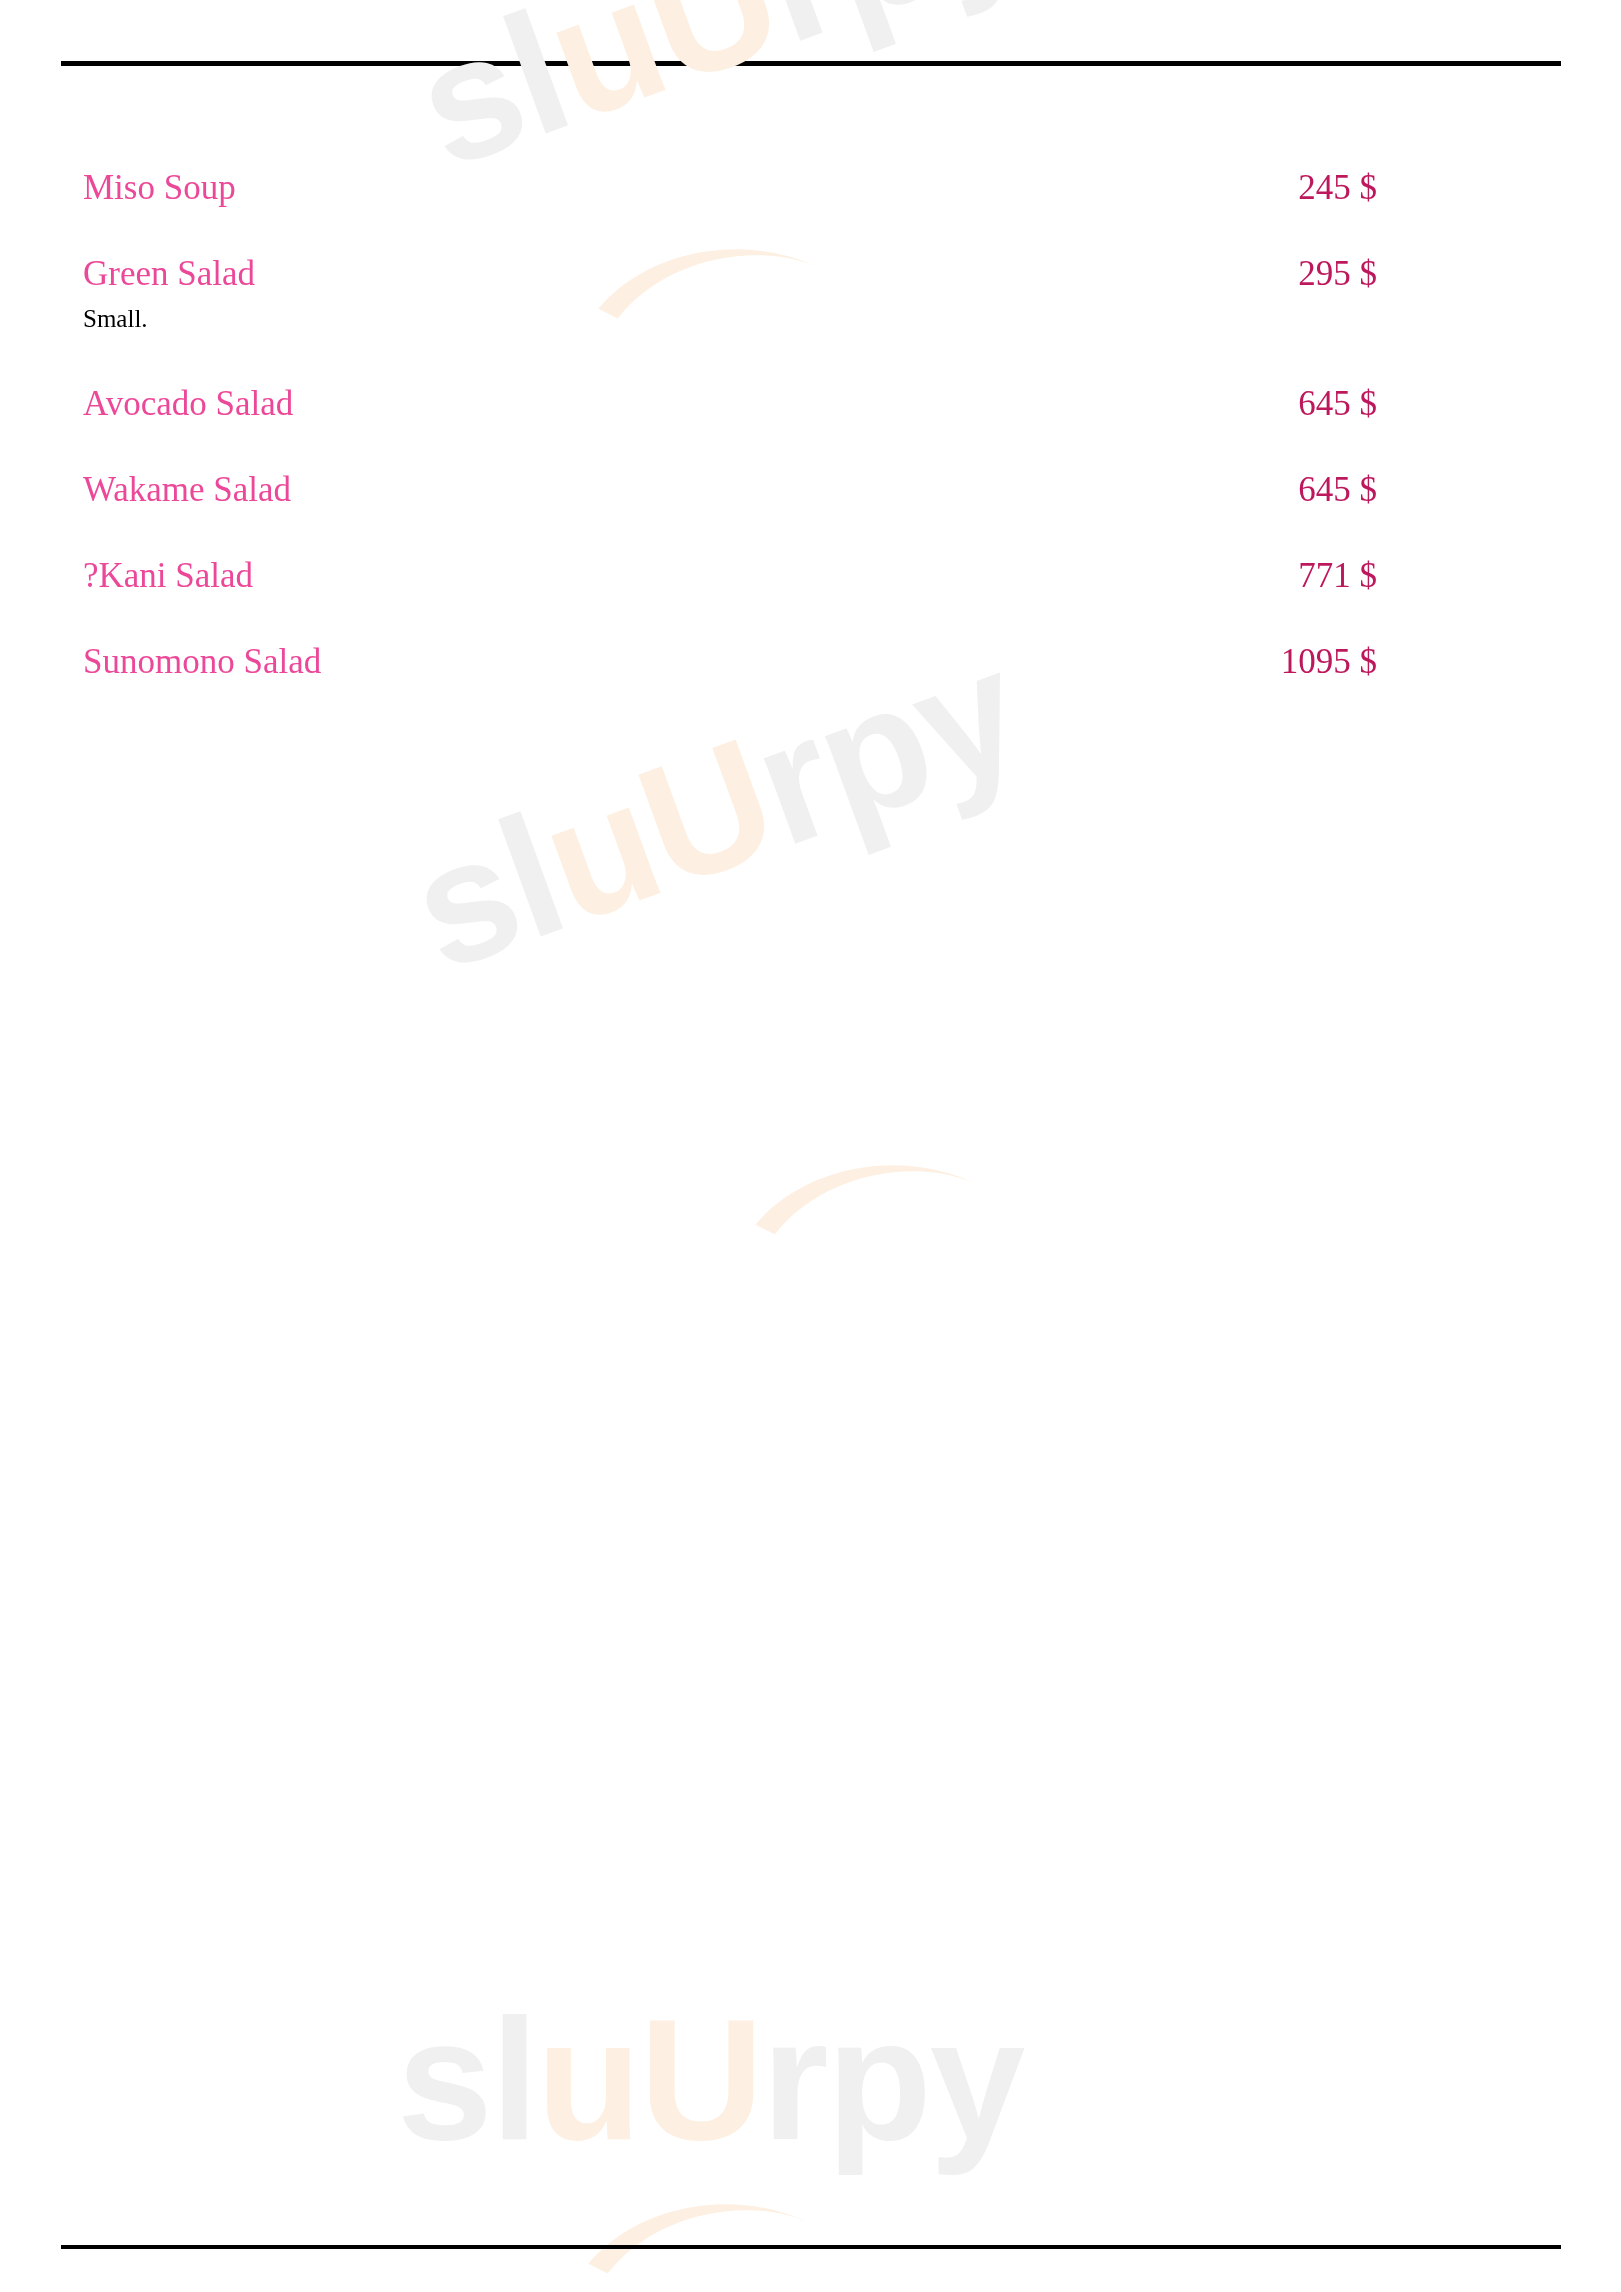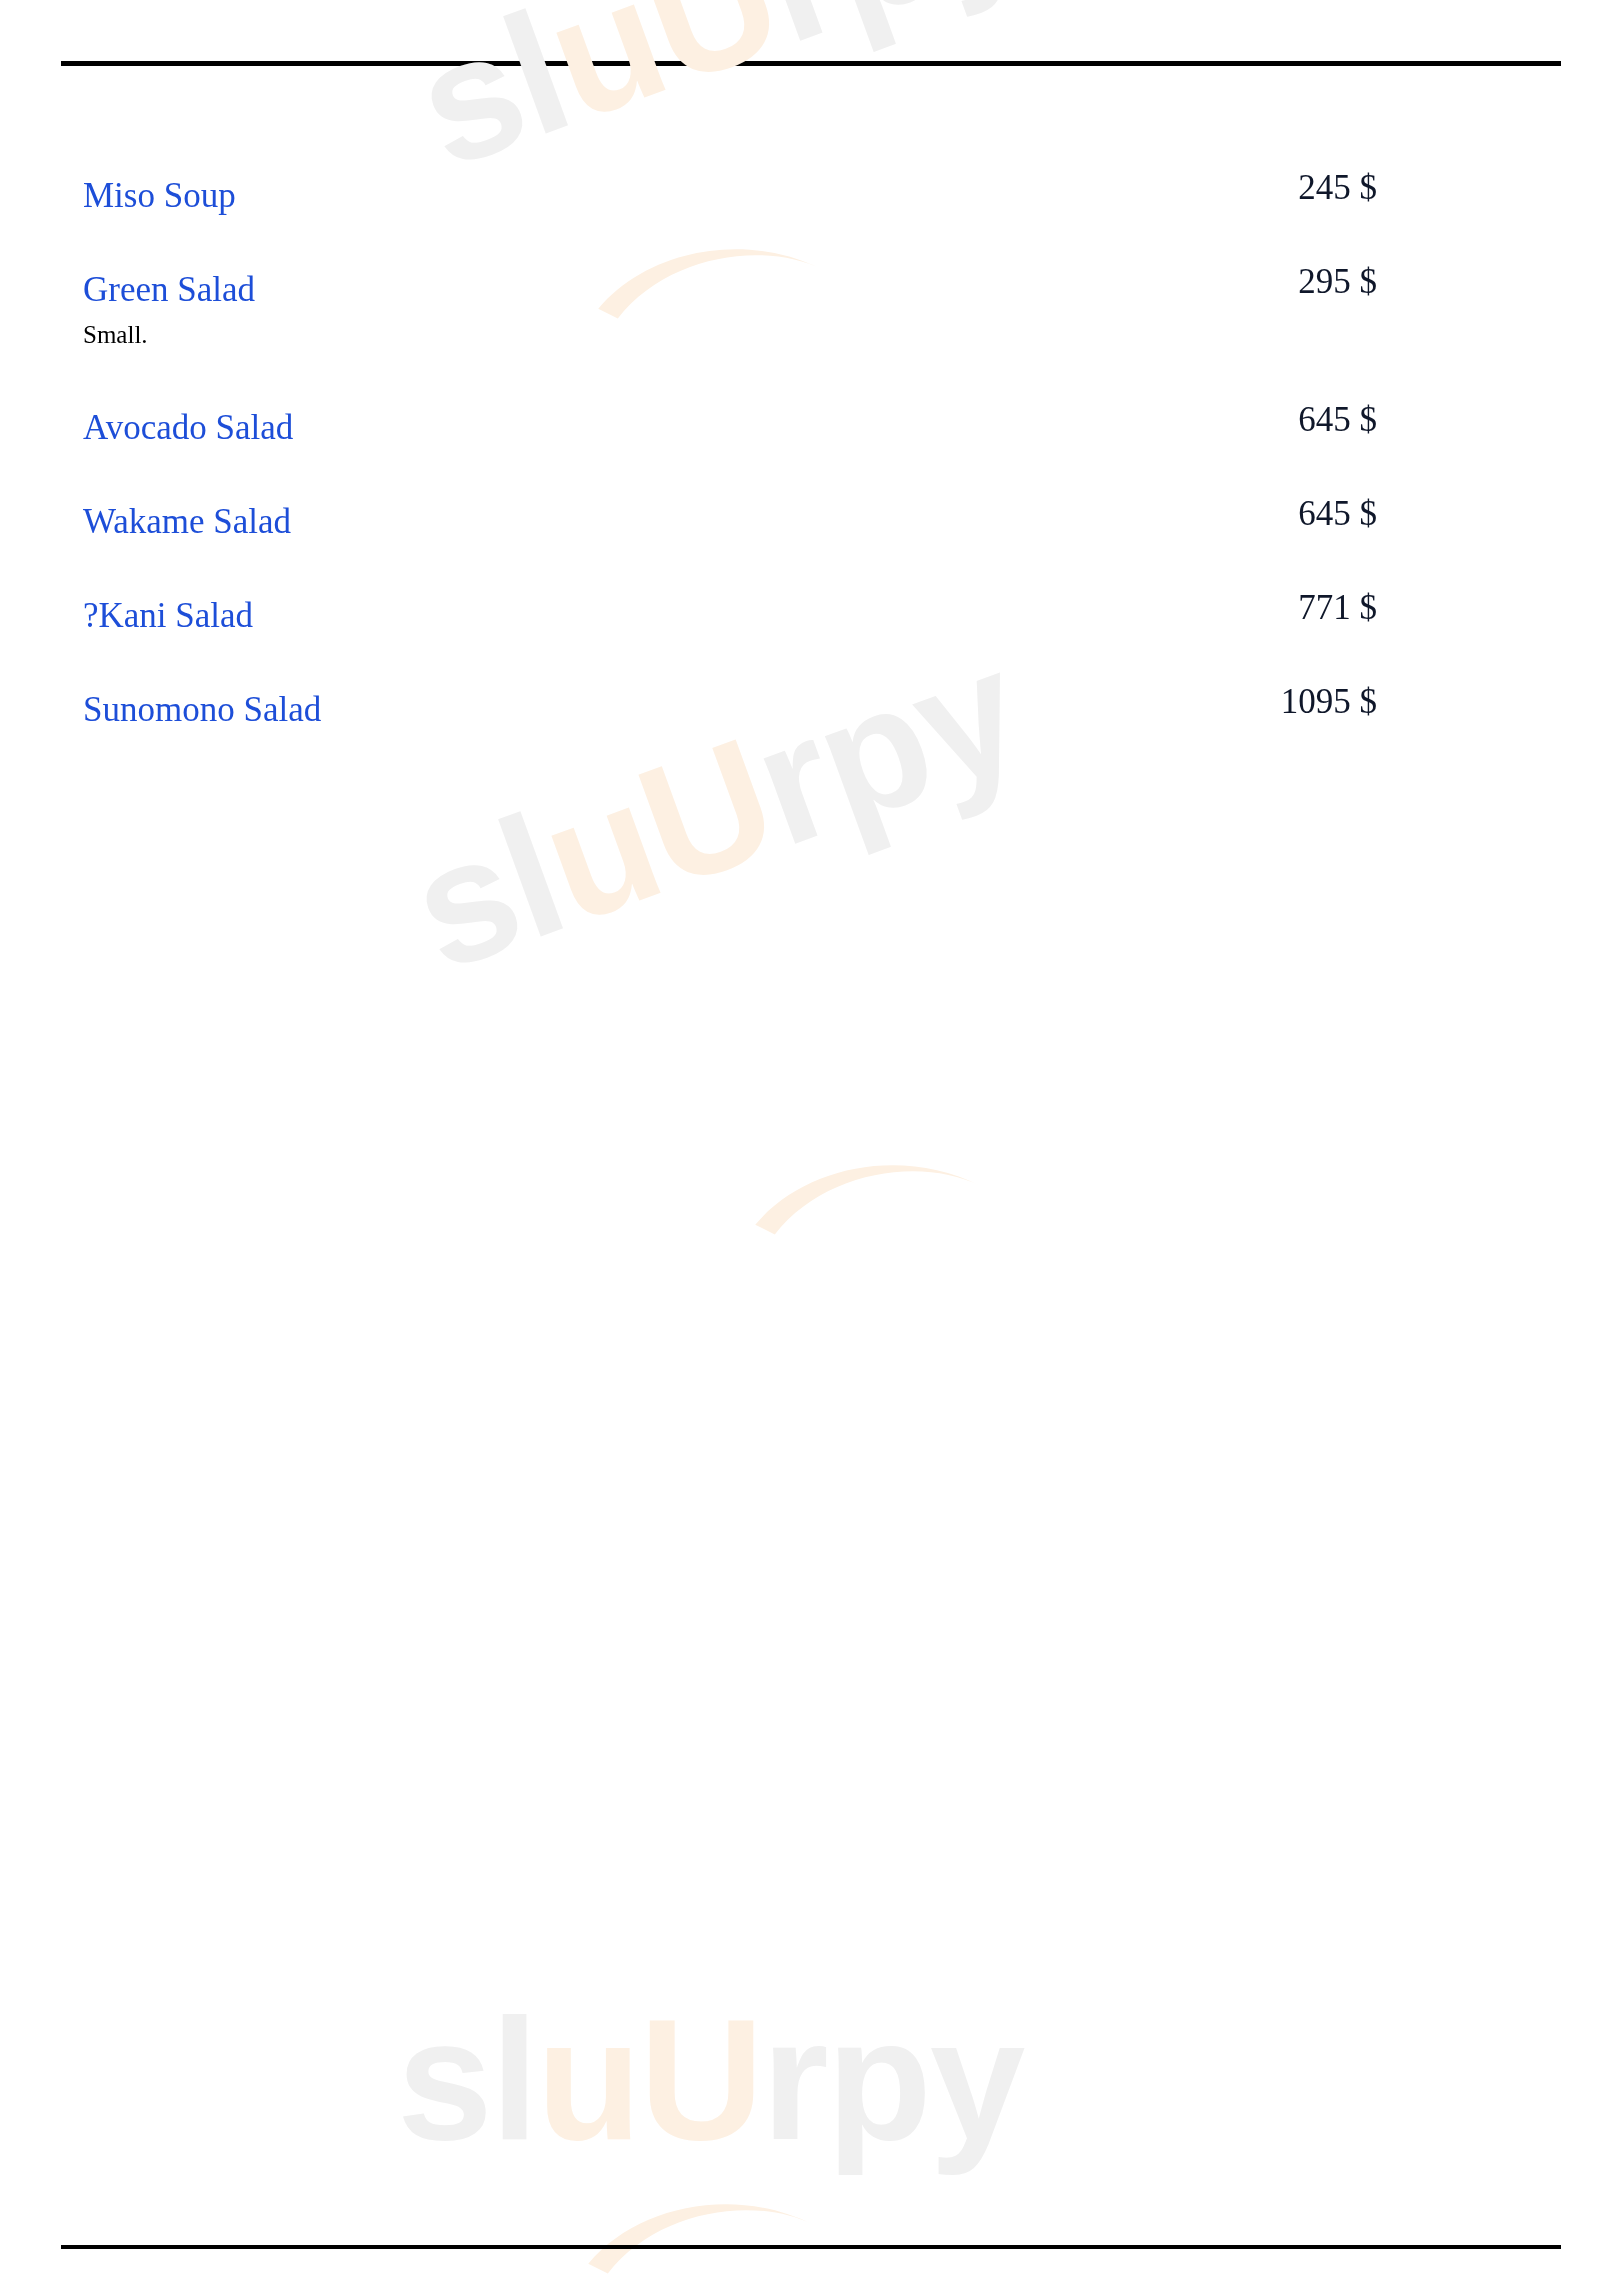--- a/index.html
+++ b/index.html
@@ -113,29 +113,28 @@
   }
   .item-row {
     display: flex;
     justify-content: space-between;
     align-items: flex-start;
   }
   .item-name {
     font-size: 35px;
     line-height: 45px;
     font-family: "Liberation Serif", serif;
-    color: #1d4ed8;
+    color: #ec4899;
     max-width: 980px;
-    margin-top: 8px;
   }
   .item-price {
     font-size: 35px;
     line-height: 45px;
     font-family: "Liberation Serif", serif;
-    color: #0f172a;
+    color: #be185d;
     white-space: nowrap;
     text-align: center;
   }
   .item-desc {
     font-size: 25px;
     line-height: 43px;
     font-family: "Liberation Serif", serif;
     color: #000;
     margin-top: 1px;
   }

